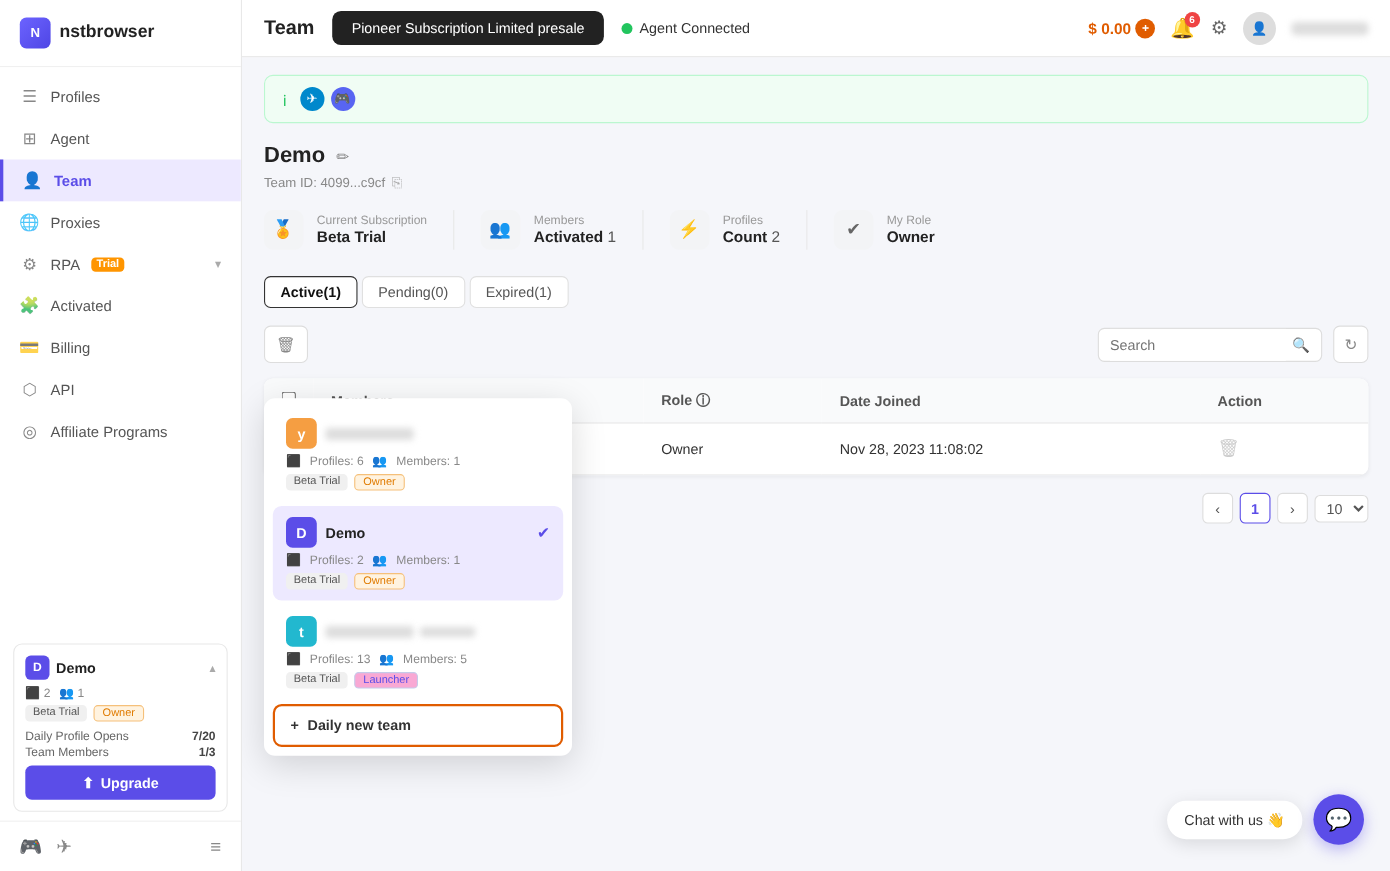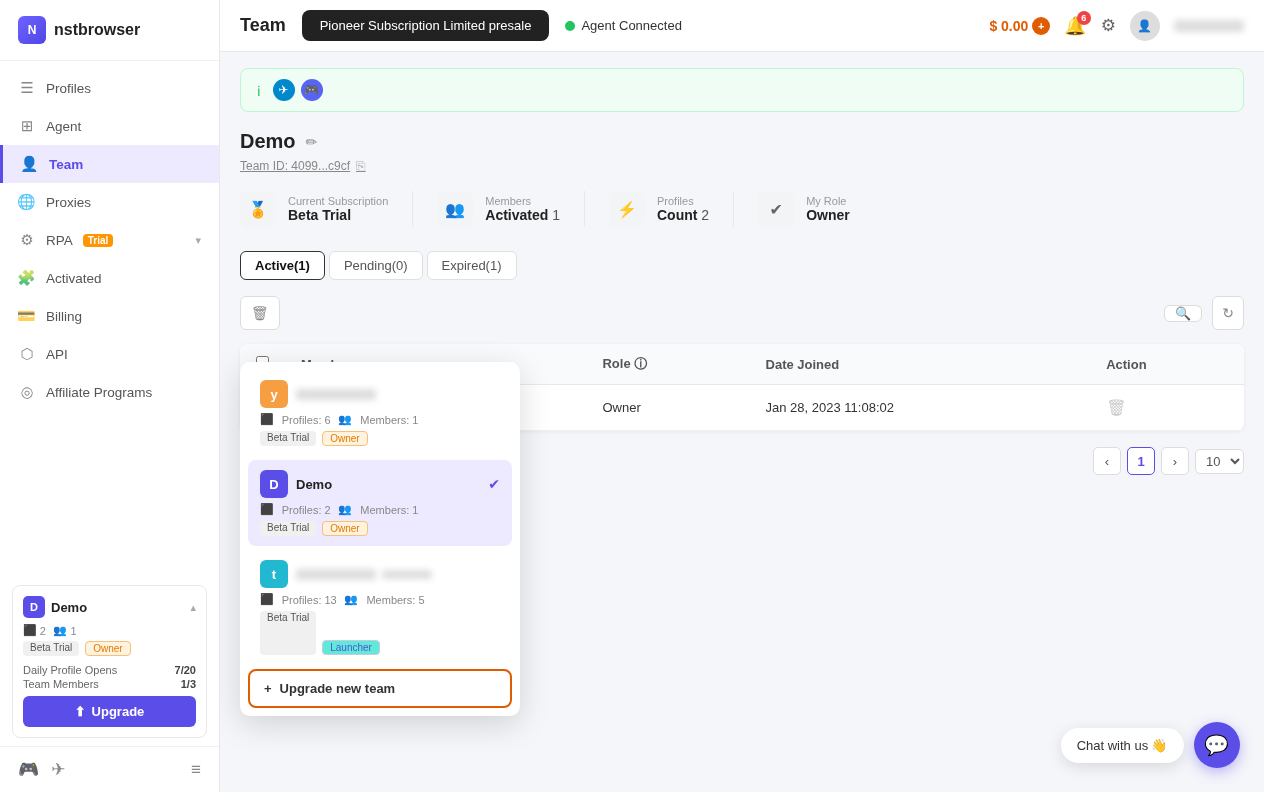--- a/index.html
+++ b/index.html
@@ -56,21 +56,21 @@
     .feedback-bar { background: #f0fdf4; border: 1px solid #bbf7d0; border-radius: 8px; padding: 10px 16px; display: flex; align-items: center; gap: 8px; margin-bottom: 18px; font-size: 13px; color: #333; }
     .feedback-icon { color: #22c55e; font-size: 14px; }
     .feedback-socials { display: flex; gap: 6px; margin-left: 4px; }
     .social-circle { width: 22px; height: 22px; border-radius: 50%; display:flex;align-items:center;justify-content:center;font-size:12px;cursor:pointer; }
     .social-tg { background: #0088cc; color: #fff; }
     .social-dc { background: #5865f2; color: #fff; }
 
     .team-name-row { display: flex; align-items: center; gap: 10px; margin-bottom: 6px; }
     .team-name-text { font-size: 20px; font-weight: 700; }
     .edit-icon { font-size: 14px; color: #888; cursor: pointer; }
-    .team-id-row { display: flex; align-items: center; gap: 6px; font-size: 12px; color: #888; margin-bottom: 18px; text-decoration: underline; }
+    .team-id-row { display: flex; align-items: center; gap: 6px; font-size: 12px; color: #888; margin-bottom: 18px; }
     .copy-icon { font-size: 12px; cursor: pointer; color: #aaa; }
 
     .stats-row { display: flex; gap: 24px; margin-bottom: 24px; }
     .stat-card { display: flex; align-items: center; gap: 12px; }
     .stat-icon { width: 36px; height: 36px; background: #f3f4f6; border-radius: 8px; display:flex;align-items:center;justify-content:center;font-size:16px;color:#666; }
     .stat-info { display: flex; flex-direction: column; }
     .stat-label { font-size: 11px; color: #999; }
     .stat-value { font-size: 14px; font-weight: 700; color: #222; }
     .stat-value span { font-weight: 400; color: #555; }
     .stat-sep { width: 1px; height: 36px; background: #e8e8e8; }
@@ -309,20 +309,21 @@
 
     <div class="tabs">
       <div class="tab active-tab">Active(1)</div>
       <div class="tab">Pending(0)</div>
       <div class="tab">Expired(1)</div>
     </div>
 
     <div class="table-toolbar">
       <button class="delete-btn">🗑</button>
       <div class="search-wrap">
+        <input class="search-input" type="text" placeholder="Search" style="">
         <span style="color:#aaa;">🔍</span>
       </div>
       <button class="refresh-btn">↻</button>
     </div>
 
     <table>
       <thead>
         <tr>
           <th class="checkbox-cell"><input type="checkbox" style=""></th>
           <th>Members</th>
@@ -331,21 +332,21 @@
           <th>Action</th>
         </tr>
       </thead>
       <tbody>
         <tr>
           <td class="checkbox-cell"><input type="checkbox" style=""></td>
           <td>
               <div class="member-blur"></div>
             </td>
           <td class="role-owner">Owner</td>
-          <td>Jan 28, 2023 11:08:02</td>
+          <td>Nov 28, 2023 11:08:02</td>
           <td><span class="row-delete">🗑</span></td>
         </tr>
       </tbody>
     </table>
 
     <div class="pagination">
       <button class="page-btn">‹</button>
       <button class="page-btn active-page">1</button>
       <button class="page-btn">›</button>
       <select class="page-size-select">
@@ -401,27 +402,27 @@
           </div>
         </div>
         <div class="di-meta">
           <span>⬛</span>
           <span>Profiles: 13</span>
           <span>👥</span>
           <span>Members: 5</span>
         </div>
         <div class="di-badges">
           <span class="badge badge-gray">Beta Trial</span>
-          <span class="badge" style="background:#5eead4;color:#5b4de8;border:1px solid #c5cae9;margin-top:29px;">Launcher</span>
+          <span class="badge" style="background:#f9a8d4;color:#5b4de8;border:1px solid #c5cae9;">Launcher</span>
         </div>
       </div>
 
       <div class="create-new-btn">
         <span>+</span>
-        <span>Upgrade new team</span>
+        <span>Daily new team</span>
       </div>
     </div>
   </div>
 </div>
 
 <div class="chat-widget">
   <div class="chat-bubble">
     <span>Chat with us 👋</span>
   </div>
   <div class="chat-btn">

